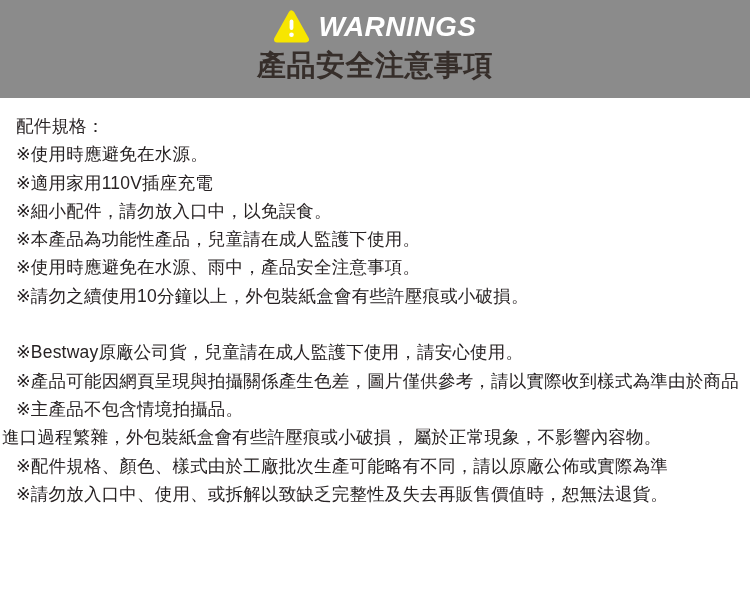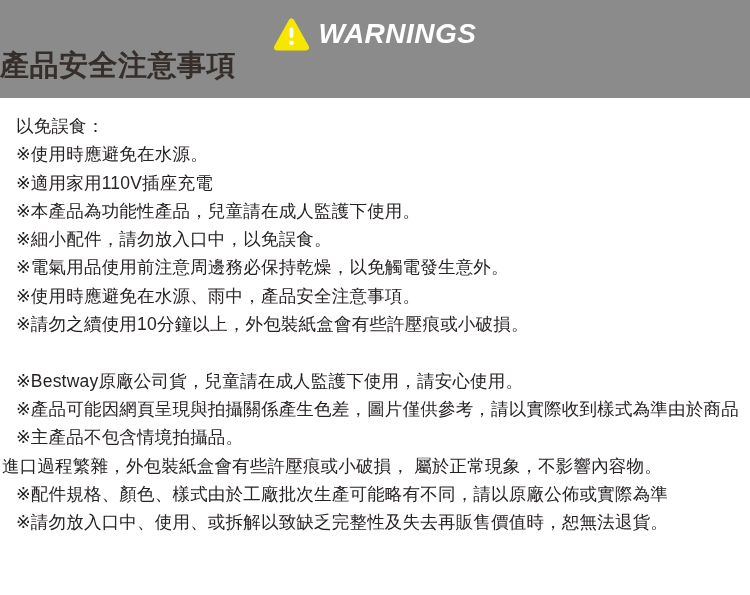--- a/index.html
+++ b/index.html
@@ -13,82 +13,82 @@
     overflow: hidden;
   }
   
   .header {
     width: 100%;
     height: 98px;
     background: #8b8b8b;
   }
   .warnings-row {
     display: flex;
+    align-items: center;
     justify-content: center;
     gap: 10px;
-    padding-top: 18px;
+    padding-top: 9px;
     height: 44px;
   }
   .warning-triangle { width: 35px; height: 33px; display: block; }
   .warnings-text {
     color: #ffffff;
     font-size: 28px;
     font-weight: 700;
     font-style: italic;
     letter-spacing: 0.5px;
   }
   .header-title {
-    text-align: left;
+    text-align: center;
     font-size: 29px;
     font-weight: 700;
     color: #362e2a;
     letter-spacing: 0.5px;
     margin-top: 2px;
   }
   
   .body {
     padding: 14px 4px 0 16px;
     font-size: 17.5px;
     font-weight: 500;
     color: #272223;
     letter-spacing: 0.2px;
   }
   .line {
     line-height: 28.3px;
     white-space: nowrap;
   }
   .section-heading { line-height: 28.3px; white-space: nowrap; }
   .spacer { height: 28.3px; }
-  .continuation { margin-left: -14px; }
+  .continuation { margin-left: -14px; font-family: Liberation Serif, serif; }
 </style>
 </head>
 <body>
 
 <div class="page">
 
   <div class="header">
     <div class="warnings-row">
       <svg class="warning-triangle" viewBox="0 0 35 33" xmlns="http://www.w3.org/2000/svg" aria-hidden="true">
         <polygon points="17.5,3.5 32,29.5 3,29.5" fill="#f7e600" stroke="#f7e600" stroke-width="6" stroke-linejoin="round"></polygon>
         <rect x="15.6" y="9.5" width="3.8" height="10.5" rx="1.9" fill="#ffffff"></rect>
         <circle cx="17.5" cy="24.8" r="2.3" fill="#ffffff"></circle>
       </svg>
       <span class="warnings-text">WARNINGS</span>
     </div>
     <div class="header-title">產品安全注意事項</div>
   </div>
 
   <div class="body">
 
-    <div class="section-heading">以免誤食：</div>
+    <div class="section-heading">配件規格：</div>
     <div class="line">※使用時應避免在水源。</div>
     <div class="line">※適用家用110V插座充電</div>
+    <div class="line">※細小配件，請勿放入口中，以免誤食。</div>
     <div class="line">※本產品為功能性產品，兒童請在成人監護下使用。</div>
-    <div class="line">※細小配件，請勿放入口中，以免誤食。</div>
-    <div class="line">※電氣用品使用前注意周邊務必保持乾燥，以免觸電發生意外。</div>
     <div class="line">※使用時應避免在水源、雨中，產品安全注意事項。</div>
     <div class="line">※請勿之續使用10分鐘以上，外包裝紙盒會有些許壓痕或小破損。</div>
 
     <div class="spacer"></div>
 
     <div class="line">※Bestway原廠公司貨，兒童請在成人監護下使用，請安心使用。</div>
     <div class="line">※產品可能因網頁呈現與拍攝關係產生色差，圖片僅供參考，請以實際收到樣式為準由於商品</div>
     <div class="line">※主產品不包含情境拍攝品。</div>
     <div class="line continuation">進口過程繁雜，外包裝紙盒會有些許壓痕或小破損， 屬於正常現象，不影響內容物。</div>
     <div class="line">※配件規格、顏色、樣式由於工廠批次生產可能略有不同，請以原廠公佈或實際為準</div>

